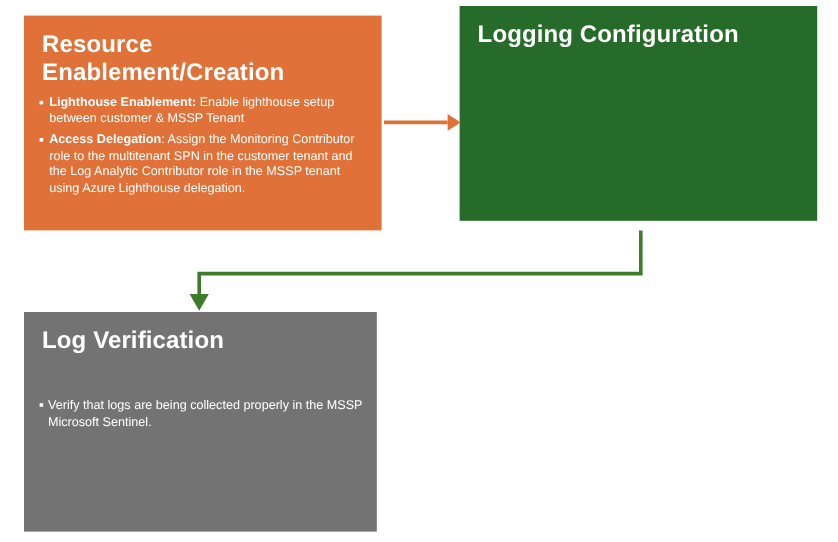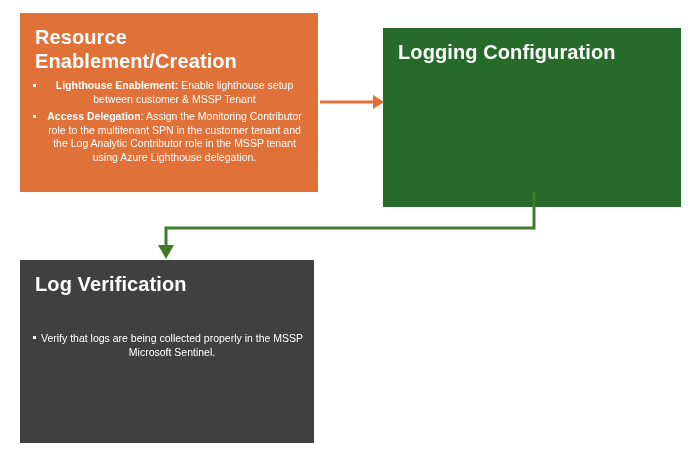--- a/index.html
+++ b/index.html
@@ -35,21 +35,21 @@
     list-style: none;
     margin: 0;
     padding: 0;
   }
   .bullets li {
     position: relative;
     font-size: 10.5px;
     line-height: 1.32;
     margin: 0 0 3px 0;
     padding-left: 9px;
-    text-align: center;
+    text-align: left;
   }
   .bullets li:before {
     content: "";
     position: absolute;
     left: 1px;
     top: 5px;
     width: 3px;
     height: 3px;
     background: #ffffff;
   }
@@ -61,32 +61,32 @@
   #box-resource {
     left: 20px;
     top: 13px;
     width: 298px;
     height: 179px;
     background: #DF7139;
   }
   
   #box-logging {
     left: 383px;
-    top: 28px;
+    top: 5px;
     width: 298px;
     height: 179px;
     background: #276B2A;
   }
   
   #box-verification {
     left: 20px;
     top: 260px;
     width: 294px;
     height: 183px;
-    background: #404040;
+    background: #737373;
   }
   #box-verification .bullets {
     margin-top: 36px;
   }
   #box-verification .bullets li {
     padding-left: 8px;
   }
   #box-verification .bullets li:before {
     top: 4px;
   }

